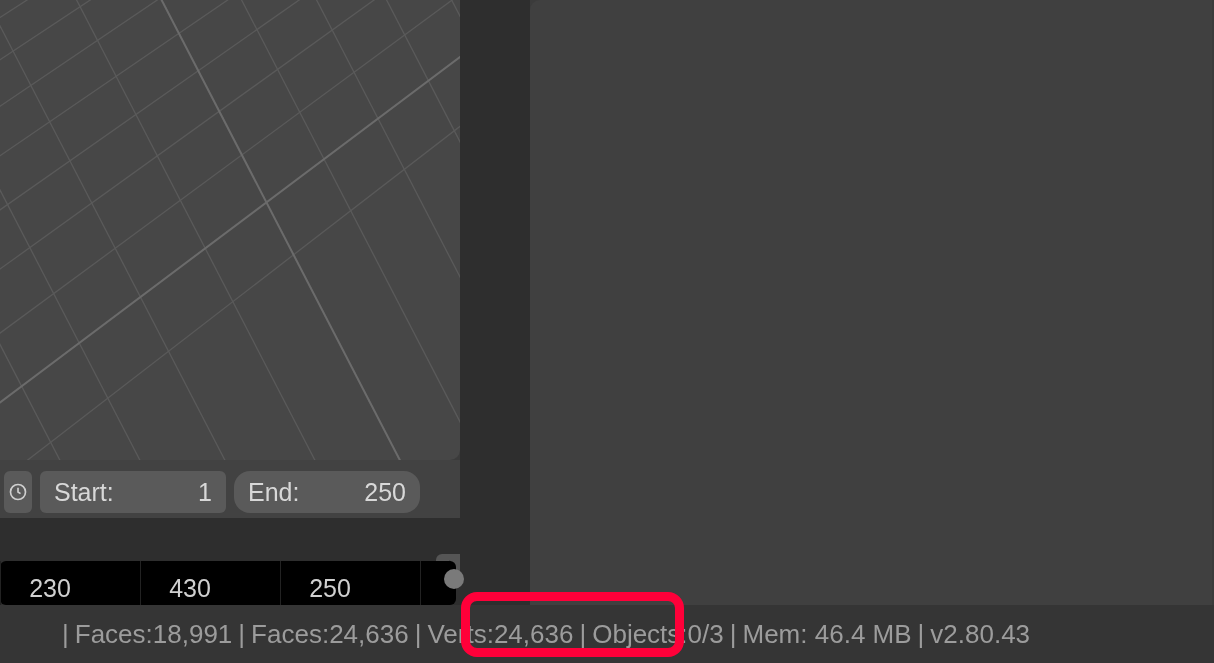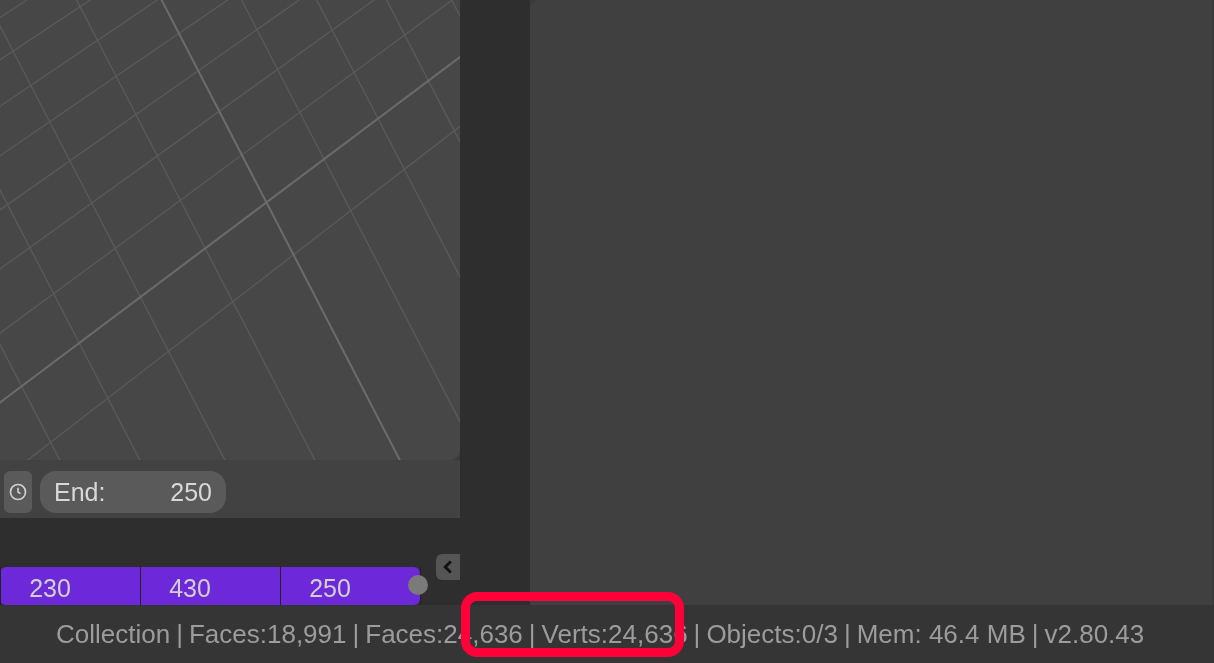--- a/index.html
+++ b/index.html
@@ -106,23 +106,24 @@
     width: 24px; height: 26px;
     background: #555;
     border-radius: 6px 0 0 6px;
     display: flex; align-items: center; justify-content: center;
     color: #111;
     font-size: 22px;
   }
   .ruler-numbers {
     position: absolute;
     left: 0; bottom: 0;
-    width: 420px; height: 38px;
-    background: #6d28d9;
+    width: 420px; height: 44px;
+    background: #000000;
     border-radius: 6px;
+    padding-left: 36px;
   }
   .ruler-axis {
     position: absolute;
     left: 0; right: 0; top: 0; bottom: 0;
   }
   .ruler-tick {
     position: absolute;
     top: 0; bottom: 0;
     width: 1px;
     background: #222;
@@ -207,20 +208,24 @@
   <div class="right-pane"></div>
 
   <div class="timeline-area">
     <div class="frame-inputs">
       <div class="clock-btn">
         <svg width="20" height="30" viewBox="0 0 24 24" fill="none" stroke="#cfcfcf" stroke-width="2">
             <circle cx="12" cy="12" r="9"></circle>
             <path d="M12 7v5l3 2"></path>
           </svg>
       </div>
+      <div class="num-field start">
+        <span>Start:</span>
+        <span>1</span>
+      </div>
       <div class="num-field end">
         <span>End:</span>
         <span>250</span>
       </div>
     </div>
 
     <div class="ruler-band">
       <div class="chevron-btn">
         <svg width="14" height="14" viewBox="0 0 10 10">
             <path d="M7 1 L3 5 L7 9" fill="none" stroke="#111" stroke-width="2"></path>
@@ -235,21 +240,20 @@
           <span class="ruler-lbl" style="left:50px">230</span>
           <span class="ruler-lbl" style="left:190px">430</span>
           <span class="ruler-lbl" style="left:330px">250</span>
         </div>
         <div class="ruler-handle"></div>
       </div>
     </div>
   </div>
 
   <div class="status-bar">
-    <span>Collection</span>
     <span class="sep">|</span>
     <span>Faces:</span>
     <span>18,991</span>
     <span class="sep">|</span>
     <span>Faces:</span>
     <span>24,636</span>
     <span class="sep">|</span>
     <span>Verts:</span>
     <span>24,636</span>
     <span class="sep">|</span>

